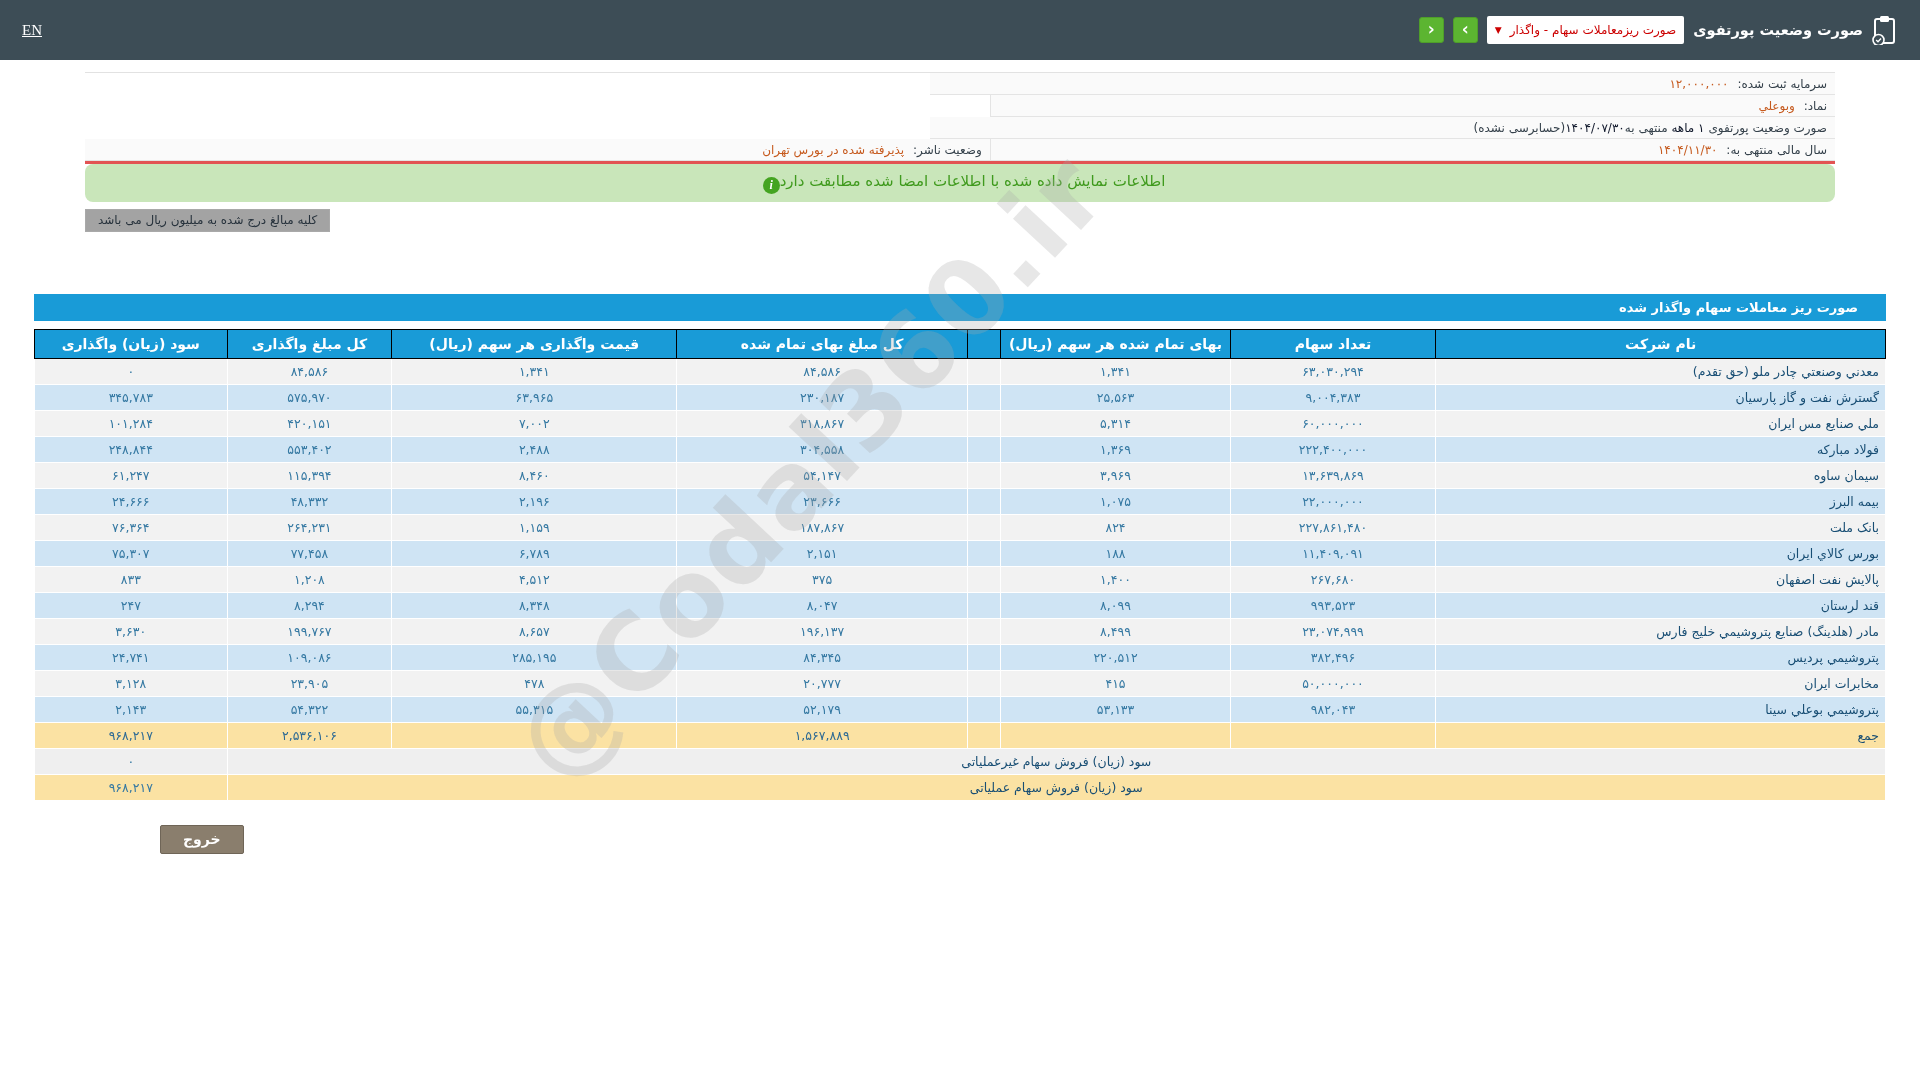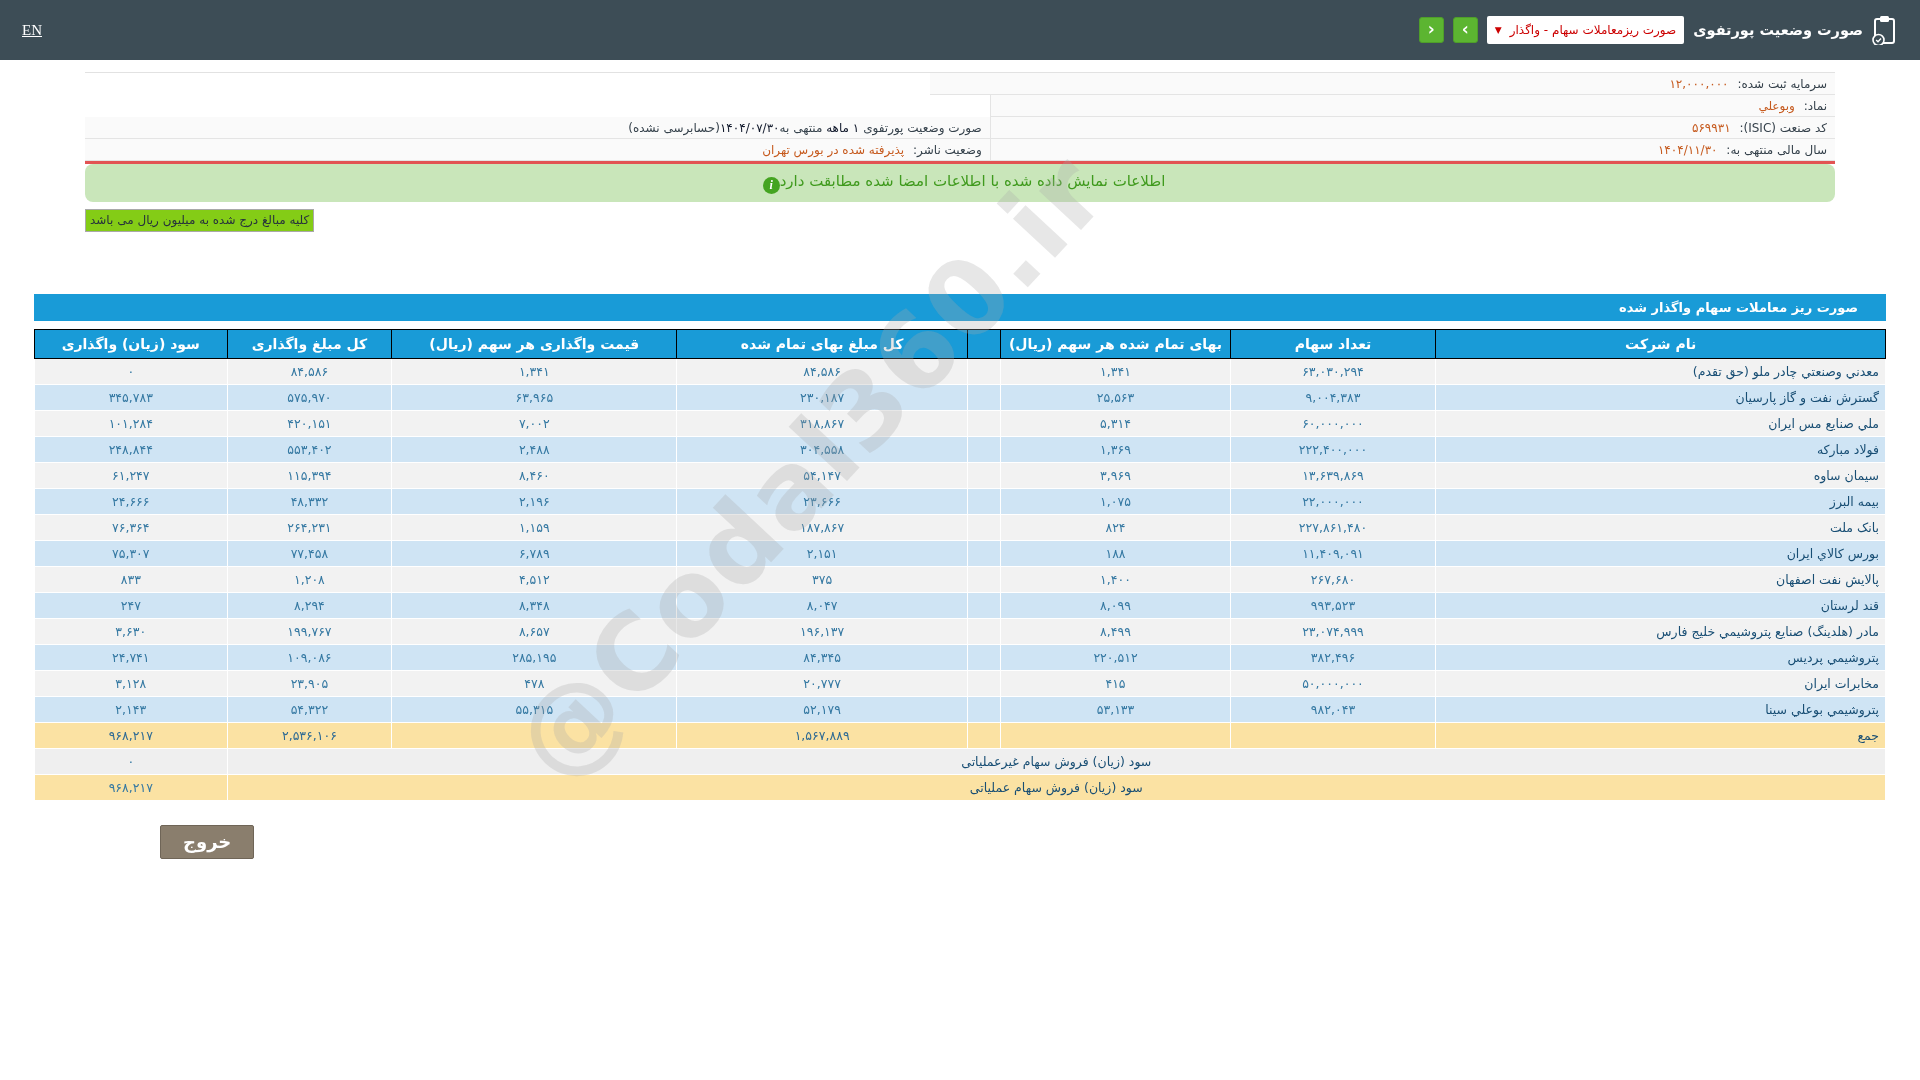--- a/index.html
+++ b/index.html
@@ -39,22 +39,22 @@
   
   .notice { margin:0 85px; background:#c9e6ba; color:#3f9a1d; text-align:center;
             padding:8px 0; font-size:15px;border-radius:8px; }
   .info-icon { display:inline-block; width:17px; height:17px; border-radius:50%;
                background:#44a421; color:#fff; font-weight:bold; font-style:italic;
                font-size:12px; line-height:17px; text-align:center; margin-left:8px;
                vertical-align:-3px; font-family:"Liberation Serif",serif; }
 
   
   .units-row { margin:7px 85px 0; direction:ltr; }
-  .units-box { display:inline-block; direction:rtl; background:#84cc16; border:1px solid #a9a9a9;
-               padding:3px 4px 4px; font-size:12px; color:#27323c; }
+  .units-box { display:inline-block; direction:rtl; background:#a3a3a3; border:1px solid #a9a9a9;
+               padding:3px 12px 4px; font-size:12px; color:#27323c; }
 
   
   .tablewrap { margin:62px 34px 0; position:relative; direction:rtl; }
   .tbl-title { background:#199bd7; color:#fff; font-weight:bold; font-size:13px;
                text-align:right; padding:6px 28px; margin-bottom:8px; }
   table.trades { width:100%; border-collapse:collapse; table-layout:fixed; direction:rtl; }
   .trades th { background:#199bd7; color:#fff; font-size:14px; font-weight:bold;
                padding:6px 4px; border:1px solid #000000; }
   .trades td { font-size:12.5px; padding:5px 6px; border:1.5px solid #fff;
                text-align:center; color:#3478a2; white-space:nowrap; overflow:hidden; }
@@ -67,21 +67,21 @@
   tr.op    td { background:#fbe2a3; }
   td.flabel { text-align:center; color:#184e74 !important; }
 
   .watermark { position:absolute; left:380px; top:130px; width:760px; text-align:center;
                transform:rotate(-47deg); font-size:105px; font-weight:bold; letter-spacing:2px;
                color:rgba(170,170,170,0.28); direction:ltr; pointer-events:none; z-index:5;
                white-space:nowrap; }
 
   .exit-row { margin:24px 0 0 63px; direction:ltr; padding-left:63px; }
   .exit-btn { background:#8a7e6d; color:#fff; border:1px solid #6f6557; border-radius:2px;
-              padding:5px 22px 6px; font-size:18px; font-weight:bold; cursor:pointer;
+              padding:5px 22px 6px; font-size:14px; font-weight:bold; cursor:pointer;
               font-family:inherit; }
 </style>
 </head>
 <body>
 
 <div class="topbar">
   <span class="en-link">EN</span>
   <div class="topbar-right">
     <span class="clip-icon">
       <svg width="26" height="30" viewBox="0 0 26 30">
@@ -108,24 +108,20 @@
       <span class="ival">۱۲,۰۰۰,۰۰۰</span>
     </div>
   </div>
   <div class="info-row">
     <div class="info-cell rt">
       <span class="ilabel">نماد:</span>
       <span class="ival">وبوعلي</span>
     </div>
   </div>
   <div class="info-row">
-    <div class="info-cell rt">
-      <span class="ilabel">کد صنعت (ISIC):</span>
-      <span class="ival">۵۶۹۹۳۱</span>
-    </div>
     <div class="info-cell lt">
       <span class="ilabel">صورت وضعیت پورتفوی</span>
       <span class="hl">۱ ماهه</span>
       <span class="ilabel">منتهی به</span><span class="hl">۱۴۰۴/۰۷/۳۰</span><span class="ilabel">(حسابرسی نشده)</span>
     </div>
   </div>
   <div class="info-row">
     <div class="info-cell rt">
       <span class="ilabel">سال مالی منتهی به:</span>
       <span class="ival">۱۴۰۴/۱۱/۳۰</span>

